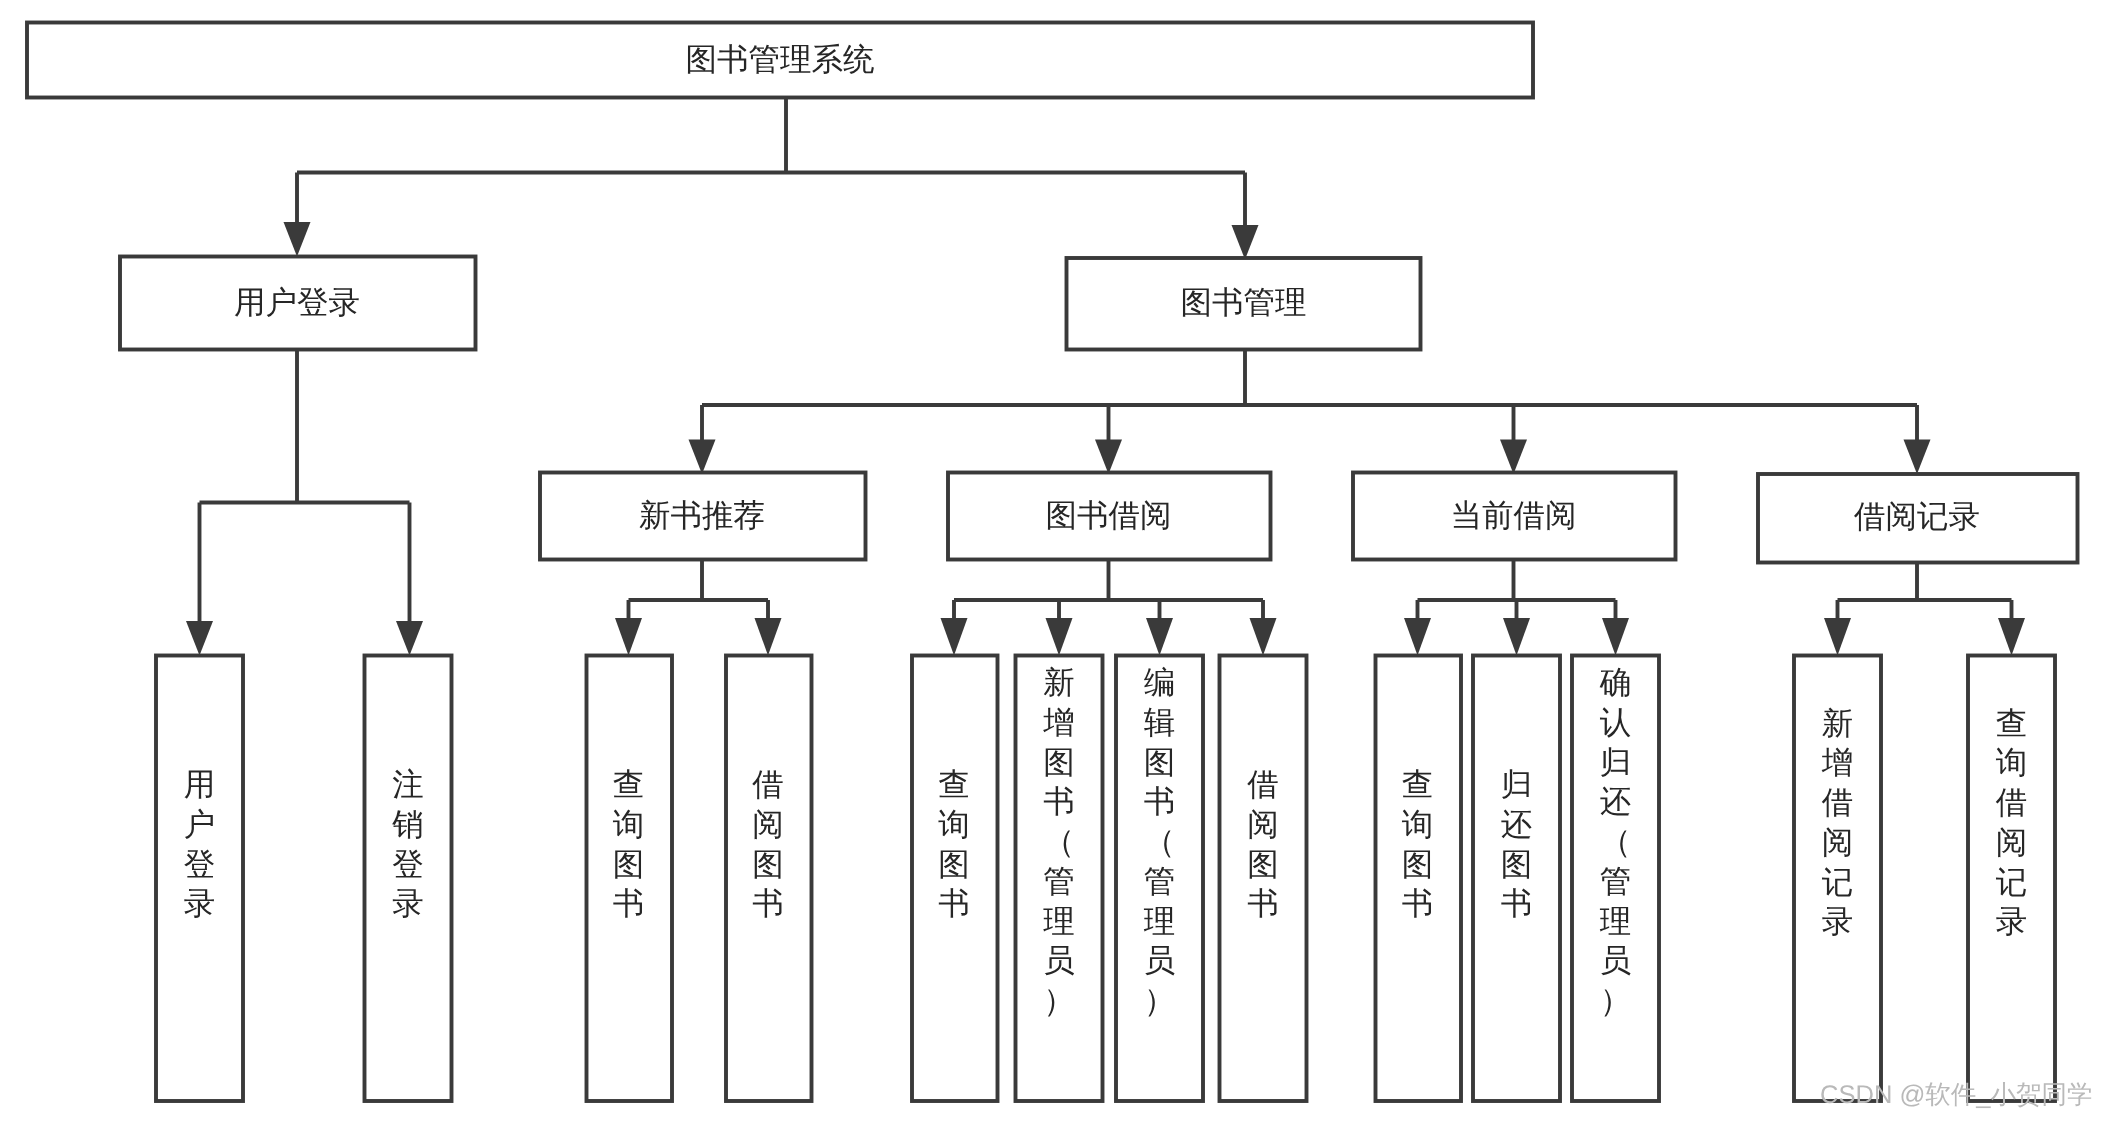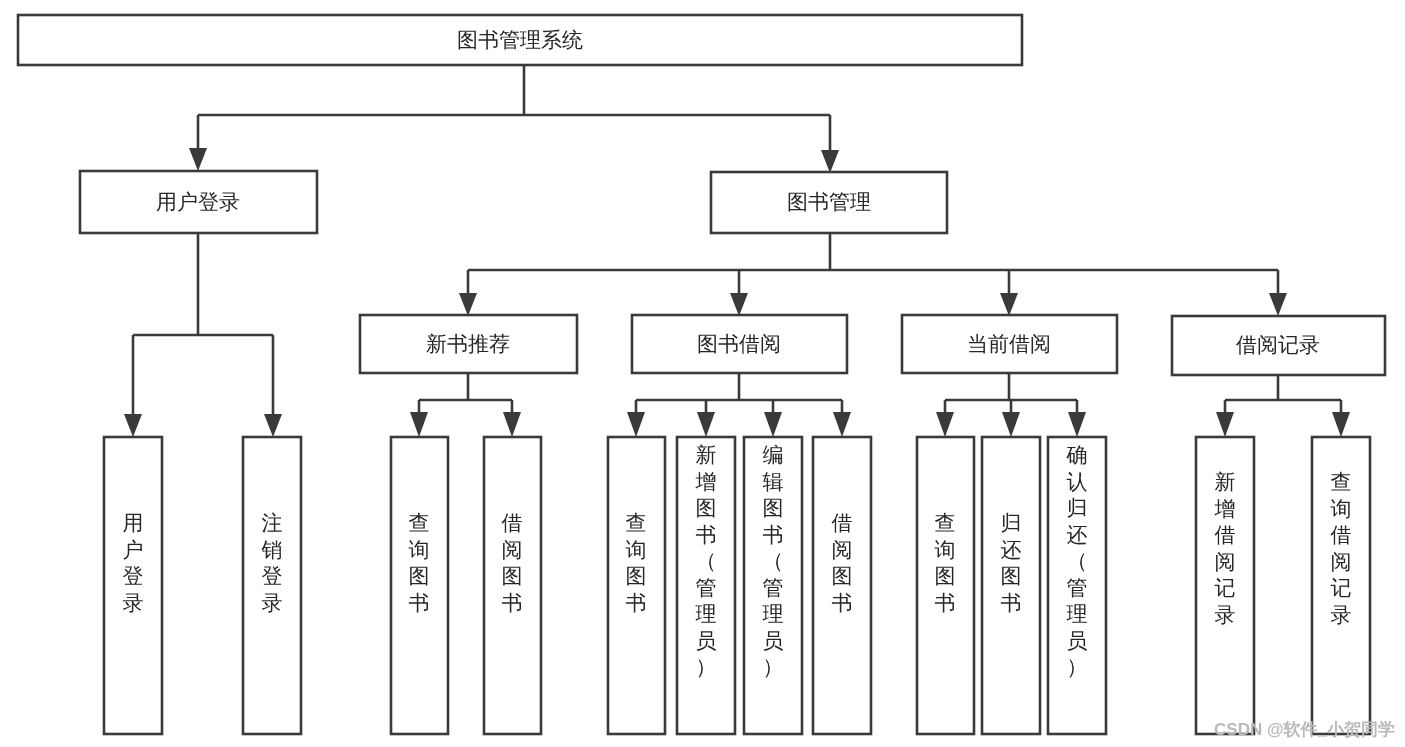--- a/index.html
+++ b/index.html
@@ -57,21 +57,20 @@
   }
   .watermark-text {
     position: absolute;
     right: 10px;
     bottom: 6px;
     font-family: "Liberation Sans", "DejaVu Sans", sans-serif;
     font-size: 17px;
     color: #b9b9b9;
     white-space: nowrap;
     user-select: none;
-    font-weight: bold;
   }
 </style>
 </head>
 <body>
 
 <div id="diagram-canvas">
 
   <svg id="tree-svg" viewBox="0 0 1405 747" xmlns="http://www.w3.org/2000/svg">
 
     <g>

